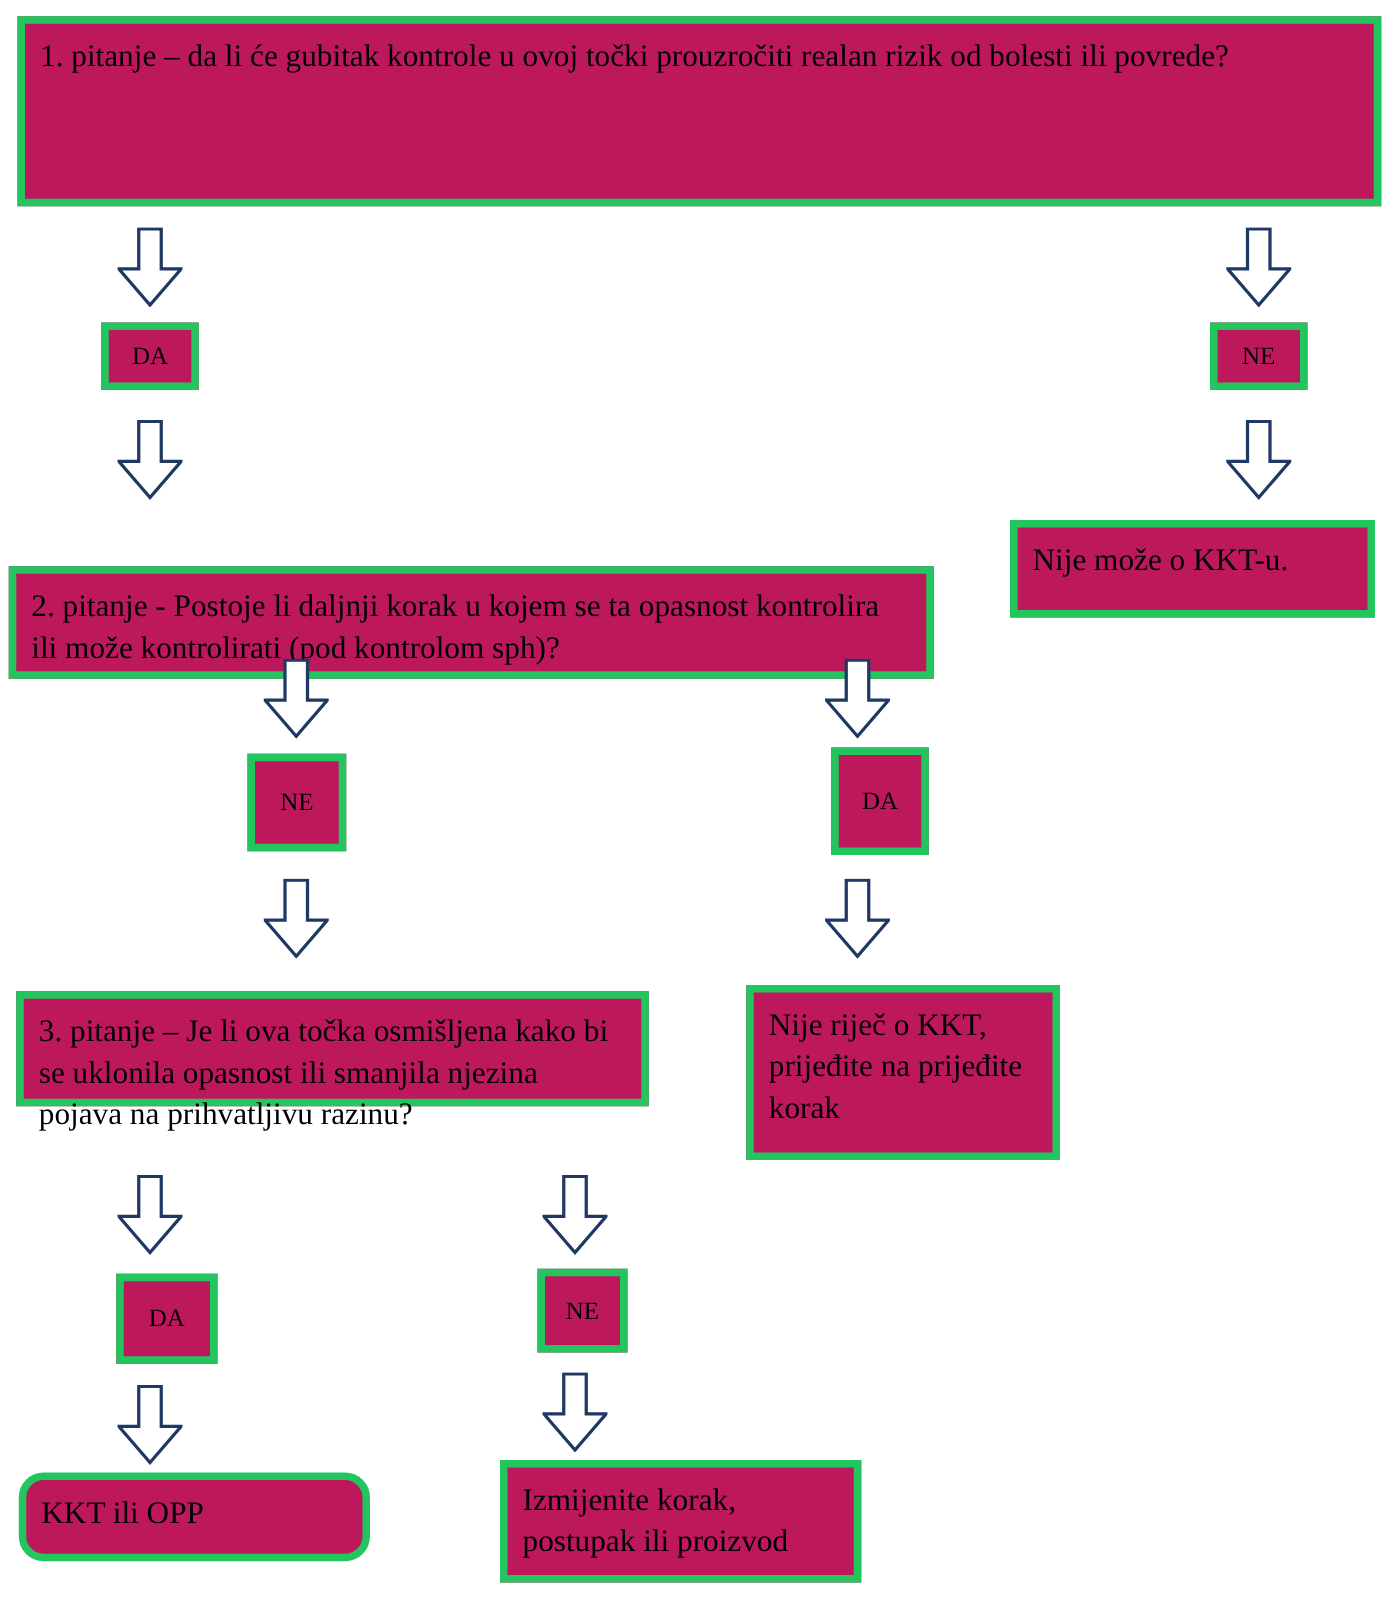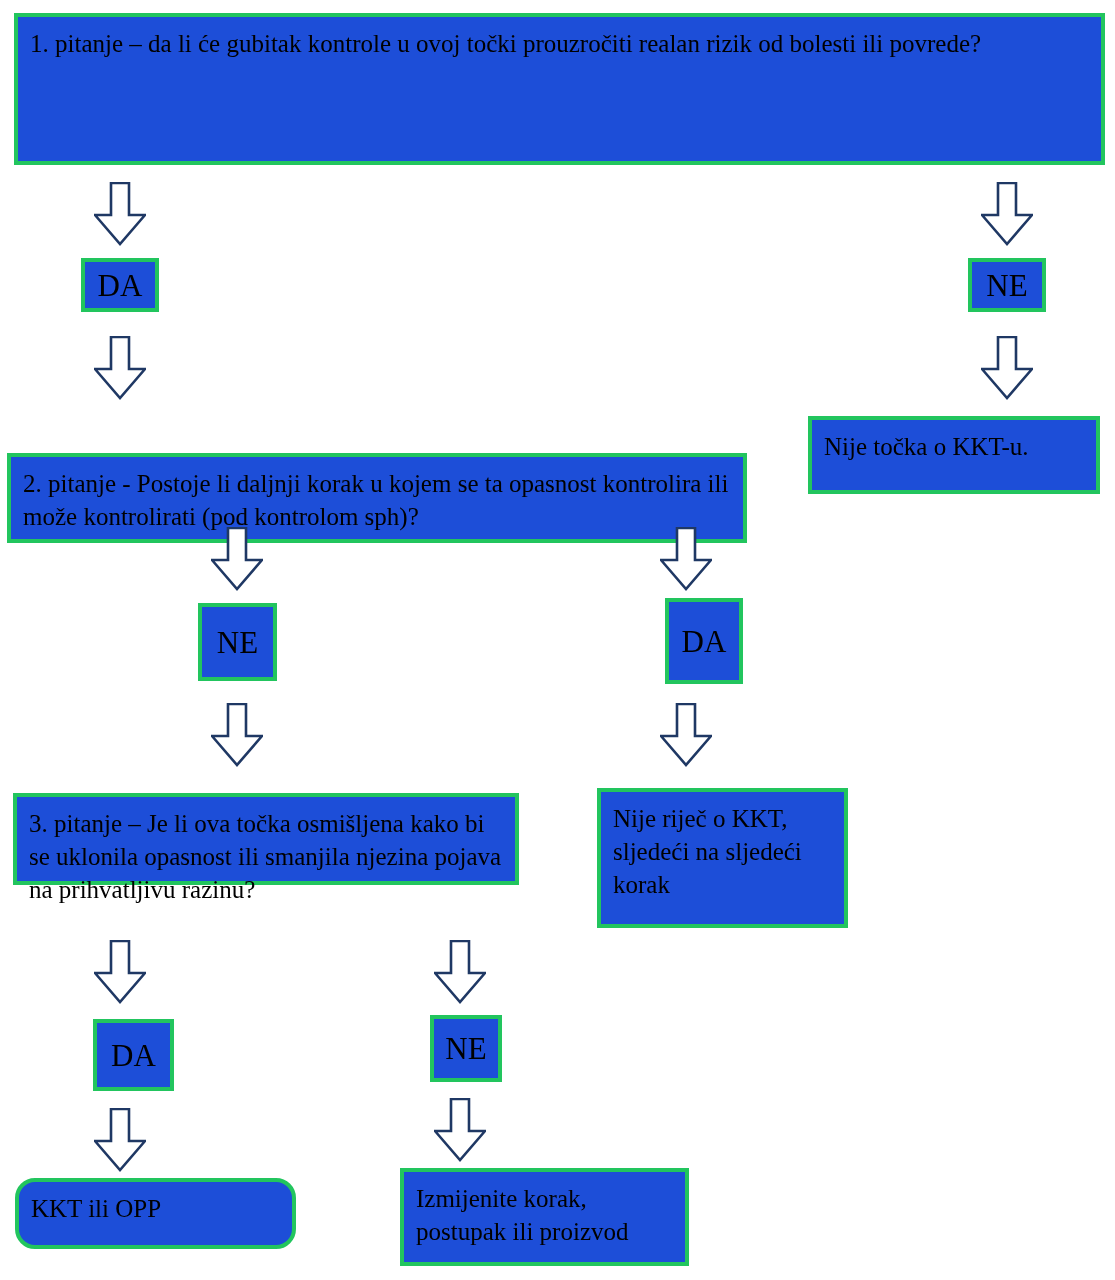--- a/index.html
+++ b/index.html
@@ -11,22 +11,22 @@
     position: relative;
     width: 1115px;
     height: 1280px;
     background: #ffffff;
     font-family: "Liberation Serif", "DejaVu Serif", serif;
     overflow: hidden;
   }
   .node {
     position: absolute;
     box-sizing: border-box;
-    border: 4px solid #22c55e;
-    background: #1d4ed8;
+    border: 6px solid #22c55e;
+    background: #be185d;
     color: #000000;
   }
   .node .txt {
     display: block;
     font-size: 25px;
     line-height: 1.32;
     color: #000000;
     white-space: pre-line;
   }
   
@@ -34,21 +34,21 @@
     padding: 10px 12px 0 12px;
     text-align: left;
   }
   
   .label-box {
     display: flex;
     align-items: center;
     justify-content: center;
   }
   .label-box .txt {
-    font-size: 31px;
+    font-size: 20px;
     line-height: 1;
     text-align: right;
   }
   
   .arrow {
     position: absolute;
   }
   .arrow svg {
     display: block;
     width: 100%;
@@ -94,21 +94,21 @@
     <svg viewBox="0 0 52 64" preserveAspectRatio="none" aria-hidden="true">
       <polygon points="17,1 35,1 35,33 51,33 26,62 1,33 17,33" fill="#FFFFFF" stroke="#1F3864" stroke-width="2.6" stroke-linejoin="miter"></polygon>
     </svg>
   </div>
 
   <div class="node qbox" style="left:7px; top:417px; width:740px; height:90px;margin-top:36px;">
     <span class="txt">2. pitanje - Postoje li daljnji korak u kojem se ta opasnost kontrolira ili može kontrolirati (pod kontrolom sph)?</span>
   </div>
 
   <div class="node qbox" style="left:808px; top:416px; width:292px; height:78px;">
-    <span class="txt">Nije točka o KKT-u.</span>
+    <span class="txt">Nije može o KKT-u.</span>
   </div>
 
   <div class="arrow" style="left:211px; top:527px; width:52px; height:64px;">
     <svg viewBox="0 0 52 64" preserveAspectRatio="none" aria-hidden="true">
       <polygon points="17,1 35,1 35,33 51,33 26,62 1,33 17,33" fill="#FFFFFF" stroke="#1F3864" stroke-width="2.6" stroke-linejoin="miter"></polygon>
     </svg>
   </div>
 
   <div class="arrow" style="left:660px; top:527px; width:52px; height:64px;">
     <svg viewBox="0 0 52 64" preserveAspectRatio="none" aria-hidden="true">
@@ -134,21 +134,21 @@
     <svg viewBox="0 0 52 64" preserveAspectRatio="none" aria-hidden="true">
       <polygon points="17,1 35,1 35,33 51,33 26,62 1,33 17,33" fill="#FFFFFF" stroke="#1F3864" stroke-width="2.6" stroke-linejoin="miter"></polygon>
     </svg>
   </div>
 
   <div class="node qbox" style="left:13px; top:793px; width:506px; height:92px;">
     <span class="txt">3. pitanje – Je li ova točka osmišljena kako bi se uklonila opasnost ili smanjila njezina pojava na prihvatljivu razinu?</span>
   </div>
 
   <div class="node qbox" style="left:597px; top:788px; width:251px; height:140px;">
-    <span class="txt">Nije riječ o KKT, sljedeći na sljedeći korak</span>
+    <span class="txt">Nije riječ o KKT, prijeđite na prijeđite korak</span>
   </div>
 
   <div class="arrow" style="left:94px; top:940px; width:52px; height:64px;">
     <svg viewBox="0 0 52 64" preserveAspectRatio="none" aria-hidden="true">
       <polygon points="17,1 35,1 35,33 51,33 26,62 1,33 17,33" fill="#FFFFFF" stroke="#1F3864" stroke-width="2.6" stroke-linejoin="miter"></polygon>
     </svg>
   </div>
 
   <div class="arrow" style="left:434px; top:940px; width:52px; height:64px;">
     <svg viewBox="0 0 52 64" preserveAspectRatio="none" aria-hidden="true">

